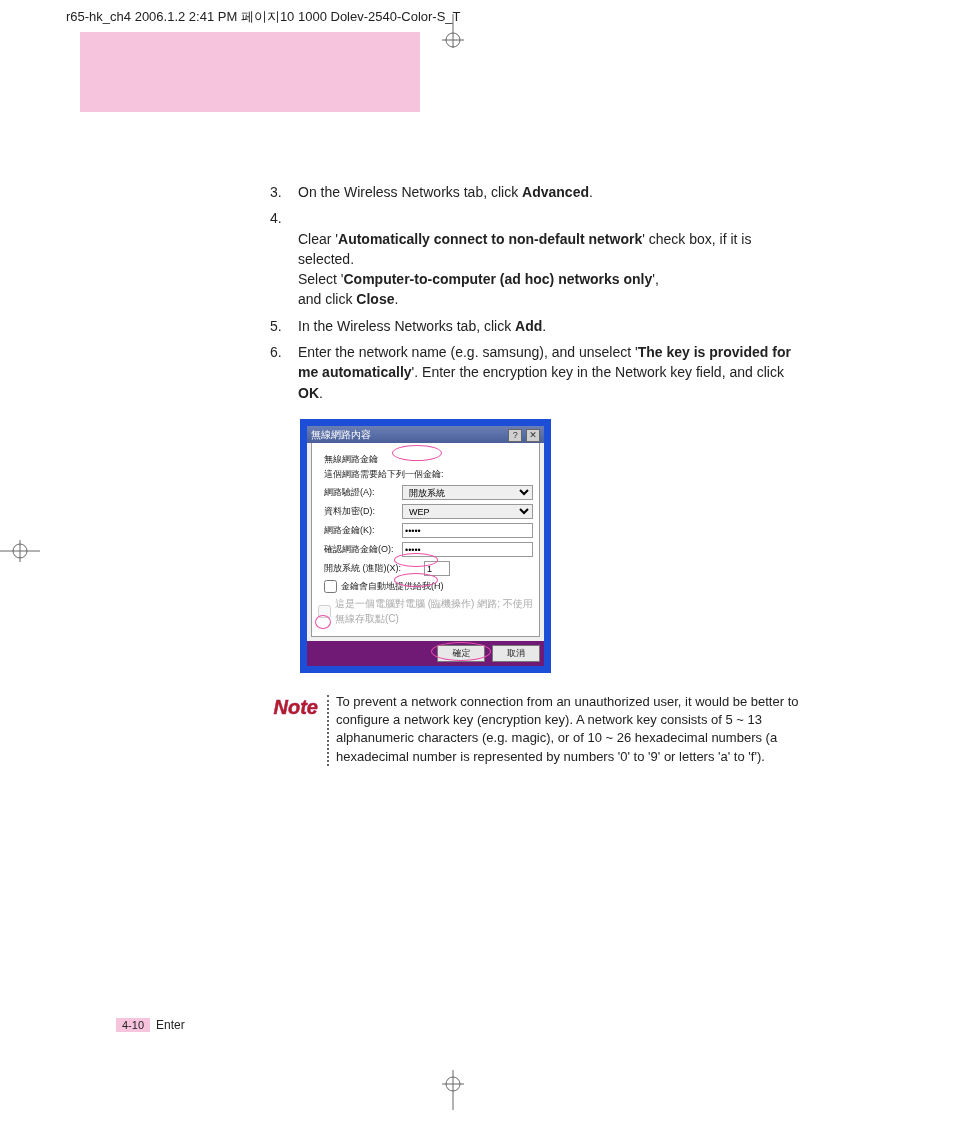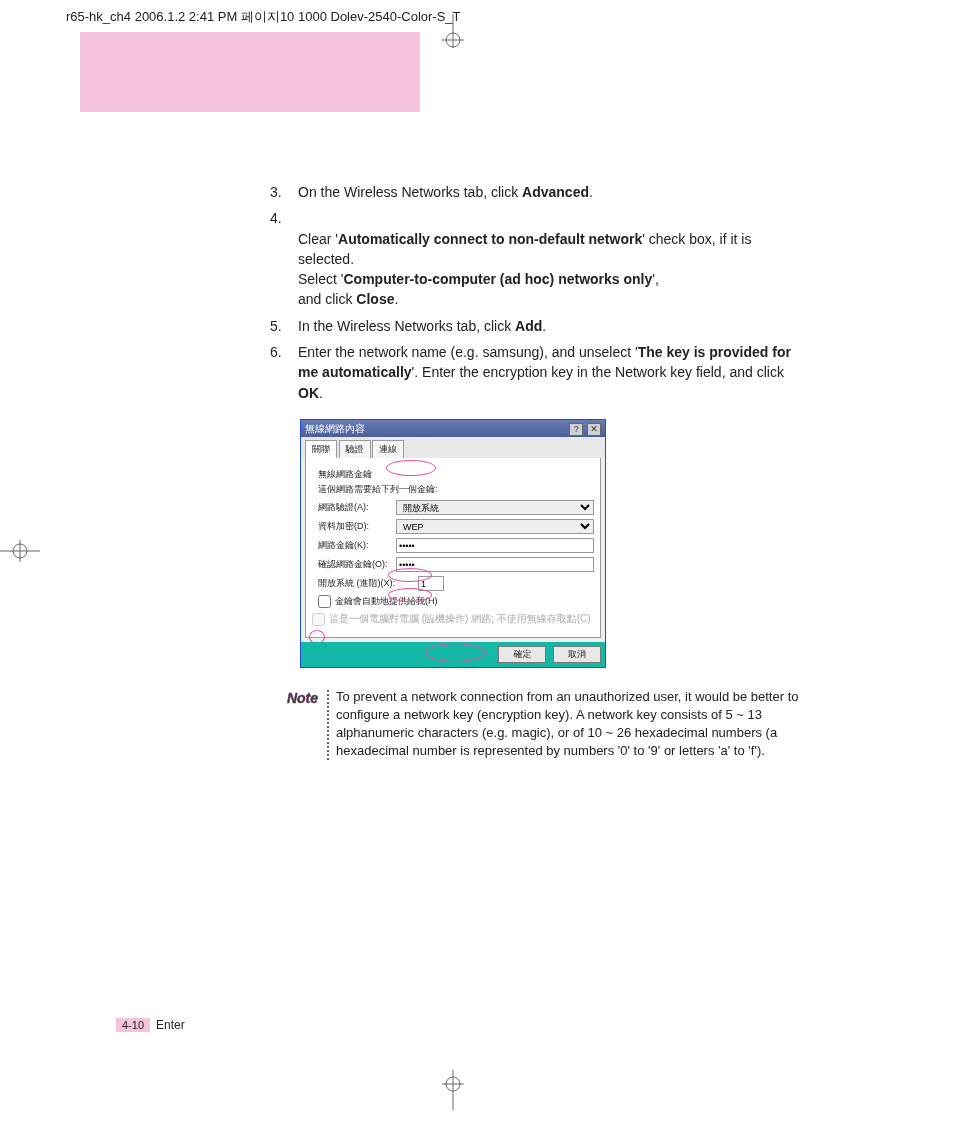--- a/index.html
+++ b/index.html
@@ -63,22 +63,22 @@
       flex-shrink: 0;
     }
     .step-body { flex: 1; }
     b { font-weight: 700; }
 
     .dialog-wrap {
       margin-top: 16px;
       margin-left: 30px;
     }
     .dialog {
-      width: 306px;
-      border: 1px solid #1d4ed8;
+      width: 251px;
+      border: 7px solid #1d4ed8;
       background: #efefef;
       font-size: 9px;
       font-family: Arial, sans-serif;
       position: relative;
     }
     .dlg-titlebar {
       height: 17px;
       background: linear-gradient(#6b7fb5,#4a5f99);
       color: #fff;
       padding: 2px 4px;
@@ -125,21 +125,21 @@
       height: 15px;
       font-size: 9px;
       padding: 0 2px;
       border: 1px solid #999;
     }
     .group-title { margin: 4px 0 2px 6px; }
     .indent { margin-left: 6px; }
     .buttons-row {
       padding: 4px;
       text-align: right;
-      background: #14b8a6;
+      background: #701a75;
     }
     .btn {
       display: inline-block;
       min-width: 48px;
       height: 17px;
       border: 1px solid #777;
       background: #e8e8e8;
       font-size: 9px;
       line-height: 15px;
       text-align: center;
@@ -158,23 +158,23 @@
     }
     .note-label {
       width: 56px;
       flex-shrink: 0;
       text-align: right;
       padding-right: 8px;
     }
     .note-label span {
       font-weight: 700;
       font-style: italic;
-      color: #14532d;
+      color: #b91c1c;
       -webkit-text-stroke: 0.5px #a02072;
-      font-size: 14px;
+      font-size: 20px;
     }
     .dots {
       width: 8px;
       flex-shrink: 0;
       position: relative;
     }
     .dots::before {
       content: "";
       position: absolute;
       left: 1px;
@@ -266,25 +266,20 @@
   </div>
 
   <div class="dialog-wrap">
     <div class="dialog">
       <div class="dlg-titlebar">
         <span>無線網路內容</span>
         <span class="btns">
           <span>?</span>
           <span>✕</span>
         </span>
-      </div>
-      <div class="tabs">
-        <span class="tab active">關聯</span>
-        <span class="tab">驗證</span>
-        <span class="tab">連線</span>
       </div>
       <div class="tab-panel" style="position:relative;">
         <div class="group-title">無線網路金鑰</div>
         <div class="indent">這個網路需要給下列一個金鑰:</div>
         <div class="row indent">
           <label>網路驗證(A):</label>
           <select><option>開放系統</option></select>
         </div>
         <div class="row indent">
           <label>資料加密(D):</label>

